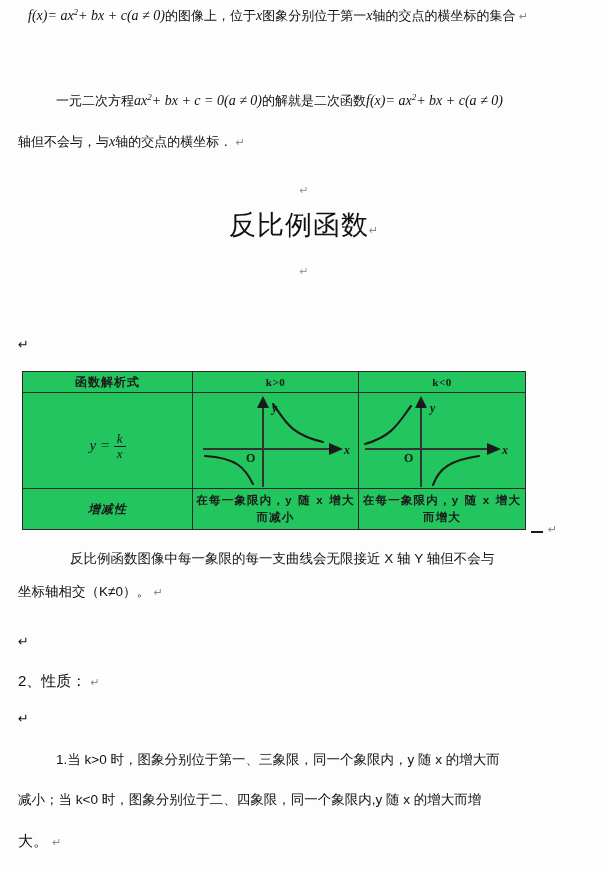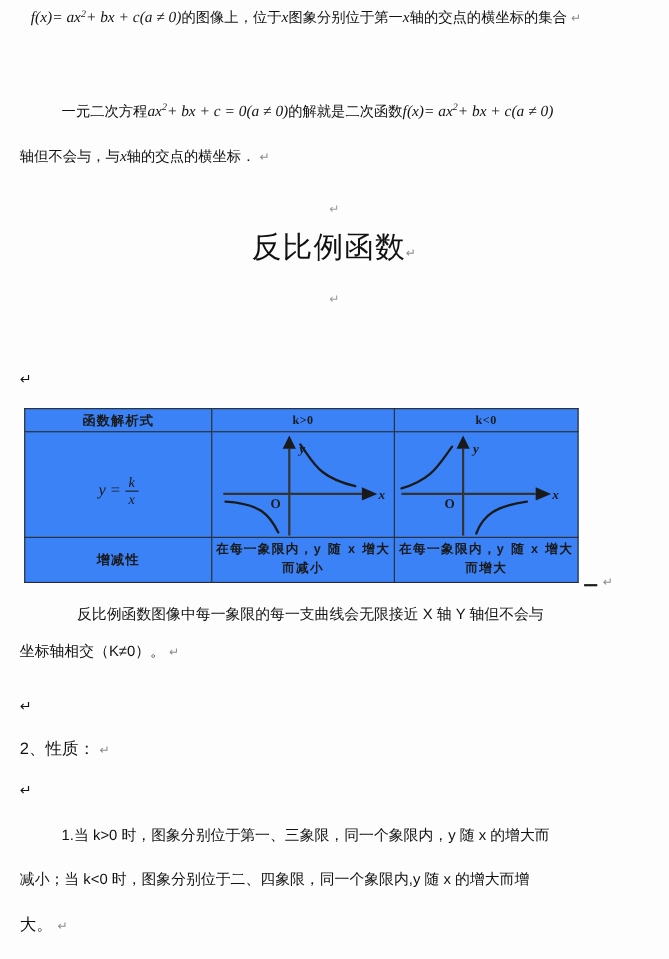--- a/index.html
+++ b/index.html
@@ -72,21 +72,21 @@
   .tbl-wrap {
     position: absolute;
     left: 22px;
     top: 371px;
     width: 503px;
   }
   table.func-table {
     border-collapse: collapse;
     width: 503px;
     table-layout: fixed;
-    background: #3b82f6;
+    background: #22c55e;
   }
   table.func-table td {
     border: 1px solid #2a2a2a;
     vertical-align: middle;
     padding: 0;
   }
   .col-a { width: 170px; }
   .col-b { width: 166px; }
   .col-c { width: 167px; }
 
@@ -134,20 +134,21 @@
     padding: 0 3px;
   }
 
   .trend-cell {
     height: 40px;
     text-align: center;
     font-size: 12px;
     font-family: "Liberation Serif", "DejaVu Serif", serif;
     font-weight: bold;
     letter-spacing: 1px;
+    font-style: italic;
   }
   .trend-text {
     font-size: 11.5px;
     line-height: 1.45;
     text-align: center;
     padding: 2px 6px;
     font-family: "Liberation Sans", "DejaVu Sans", sans-serif;
     font-weight: bold;
     letter-spacing: 1.2px;
     word-spacing: 1px;

